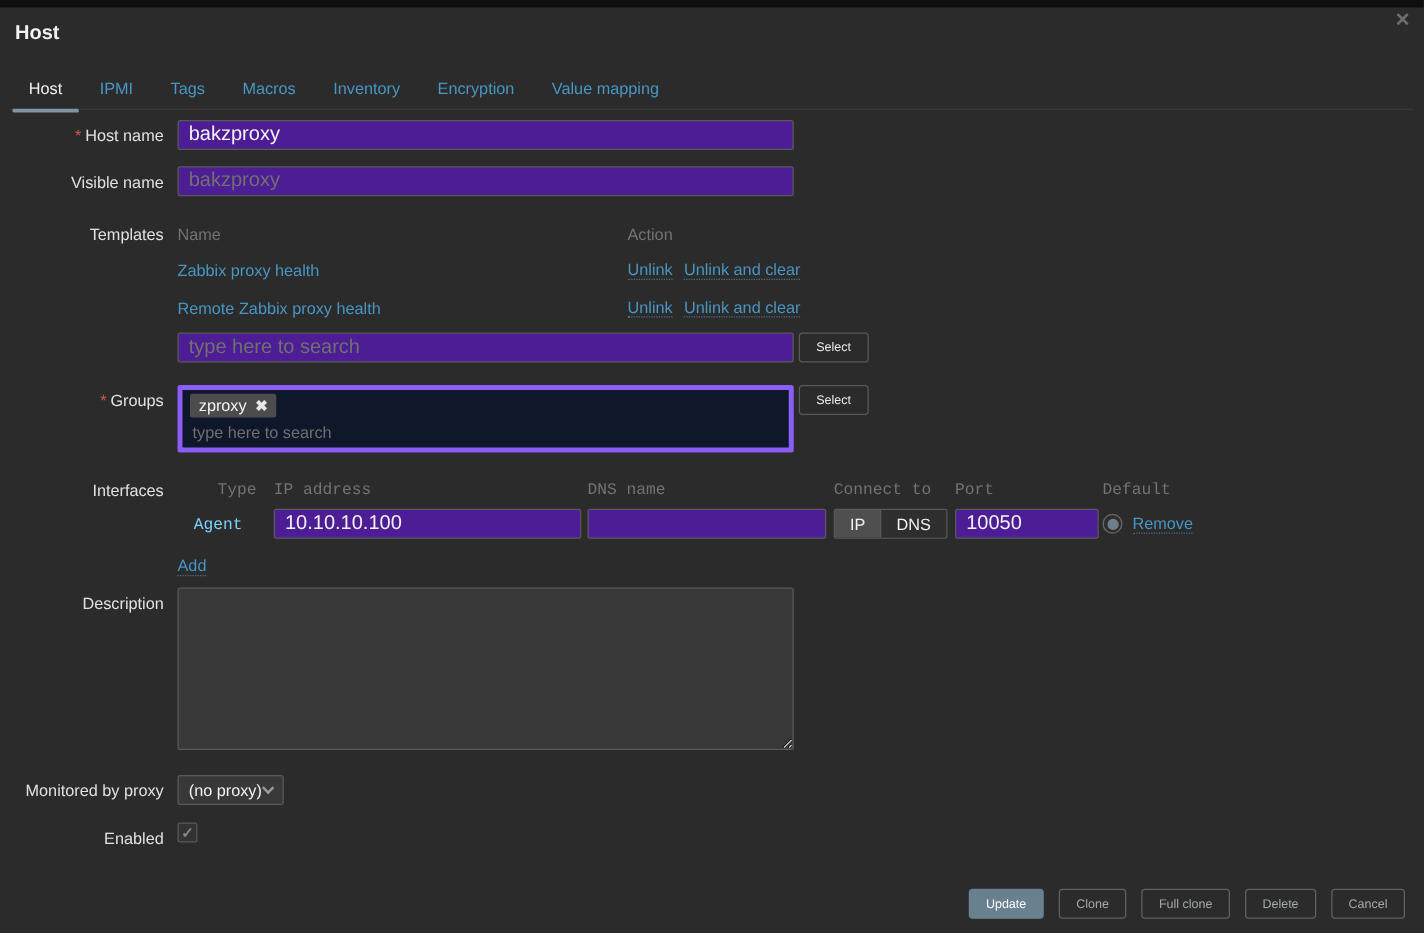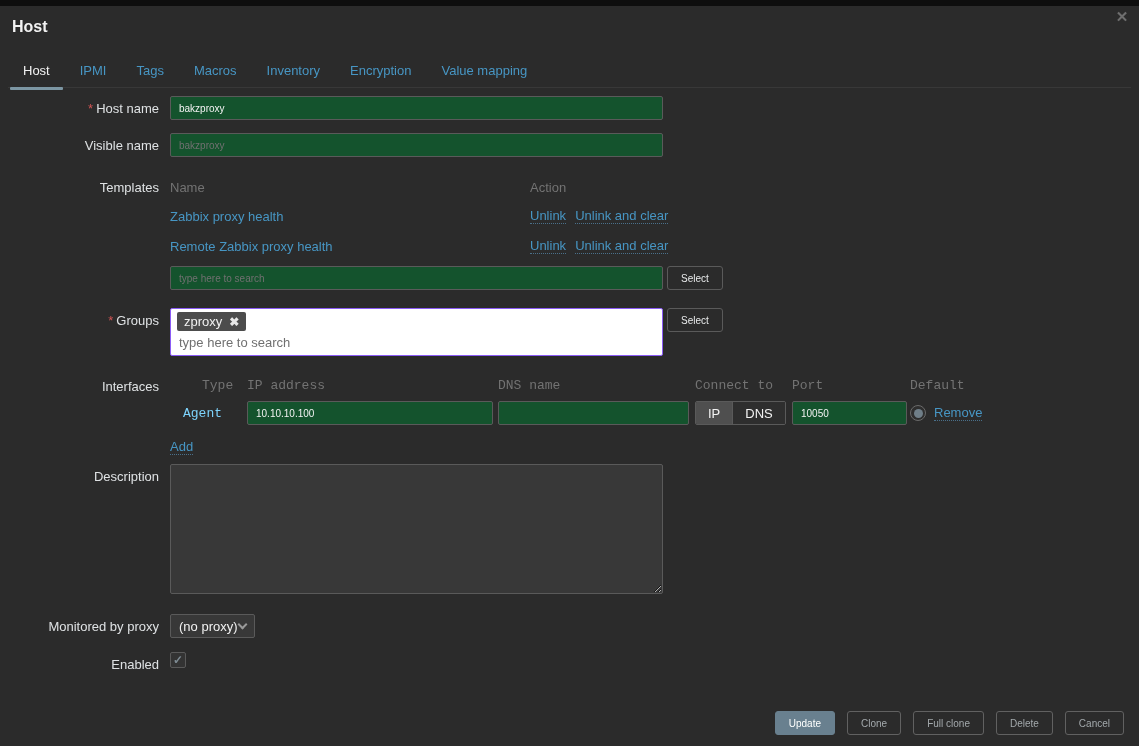--- a/index.html
+++ b/index.html
@@ -32,27 +32,27 @@
   .tab.active { color:#f2f2f2; }
   .tab.active::after {
     content:""; position:absolute; left:2px; right:2px; bottom:-2px; height:3px;
     background:#7c96a3; border-radius:1px;
   }
   
   .form { position:absolute; top:96px; left:0; width:100%; }
   .form-row { display:flex; margin-bottom:0; }
   .label-col {
     width:142px; flex:0 0 142px; text-align:right; padding-right:11px;
-    color:#dfe2e4; padding-top:5px; white-space:nowrap;margin-left:28px;
+    color:#dfe2e4; padding-top:5px; white-space:nowrap;
   }
   .req { color:#d05454; margin-right:3px; }
   .field-col { flex:1; }
   input.text, .textbox {
-    background:#14532d; border:1px solid #5a5a5a; color:#f2f2f2;
-    font-family:"Liberation Sans", sans-serif; font-size:10px;
+    background:#4c1d95; border:1px solid #5a5a5a; color:#f2f2f2;
+    font-family:"Liberation Sans", sans-serif; font-size:16px;
     padding:3px 8px; height:24px; outline:none; border-radius:2px;
   }
   input.text::placeholder { color:#707070; opacity:1; }
   .w-main { width:493px; }
   .dim { color:#737373; }
   
   .tpl-header { display:flex; padding:5px 0 6px 0; }
   .tpl-name-col { width:360px; }
   .tpl-row { display:flex; padding:7px 0; align-items:center; }
   a.link { color:#4796c4; text-decoration:none; cursor:pointer; }
@@ -60,21 +60,21 @@
   .action-links { display:flex; gap:9px; }
   .search-line { display:flex; margin-top:5px; align-items:flex-start; }
   .btn {
     background:transparent; border:1px solid #616161; color:#a3a9ac;
     font-family:"Liberation Sans", sans-serif; font-size:10px;
     height:24px; padding:0 13px; border-radius:3px; cursor:pointer;
   }
   .btn.select-btn { margin-left:4px; color:#e8eaeb; border-color:#5a5a5a; }
   
   .multiselect {
-    width:493px; min-height:46px; background:#ffffff; border:1px solid #8b5cf6;
+    width:493px; min-height:46px; background:#0f172a; border:4px solid #8b5cf6;
     border-radius:2px; padding:3px 6px;
   }
   .chip {
     display:inline-flex; align-items:center; gap:7px;
     background:#4c4c4c; color:#f2f2f2; padding:2px 7px; border-radius:2px;
     font-size:13px;
   }
   .chip-x { font-weight:bold; font-size:12px; color:#e8e8e8; cursor:pointer; }
   .ms-placeholder { color:#707070; padding:4px 2px 2px 2px; }
   

